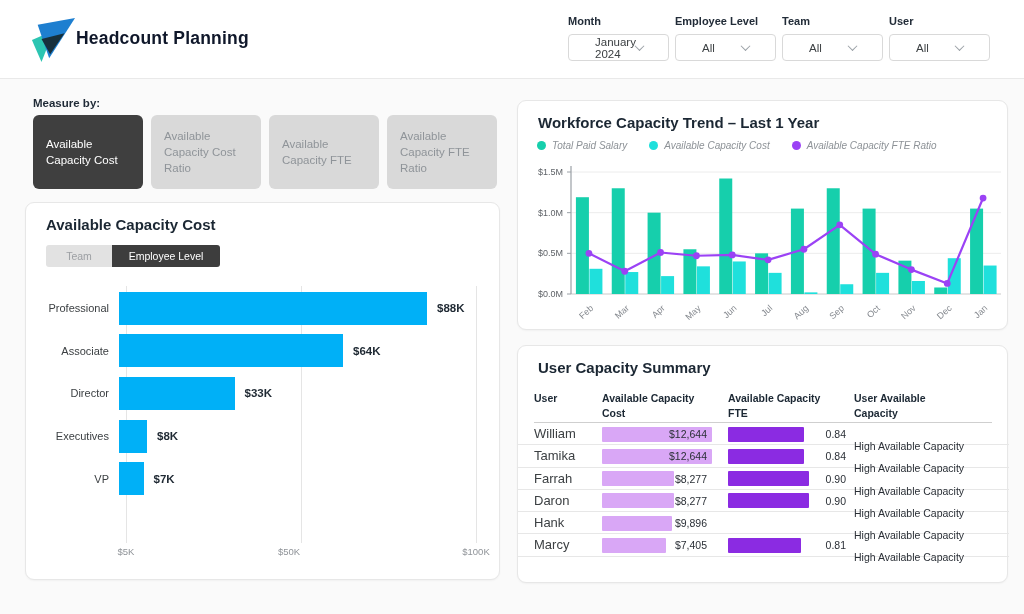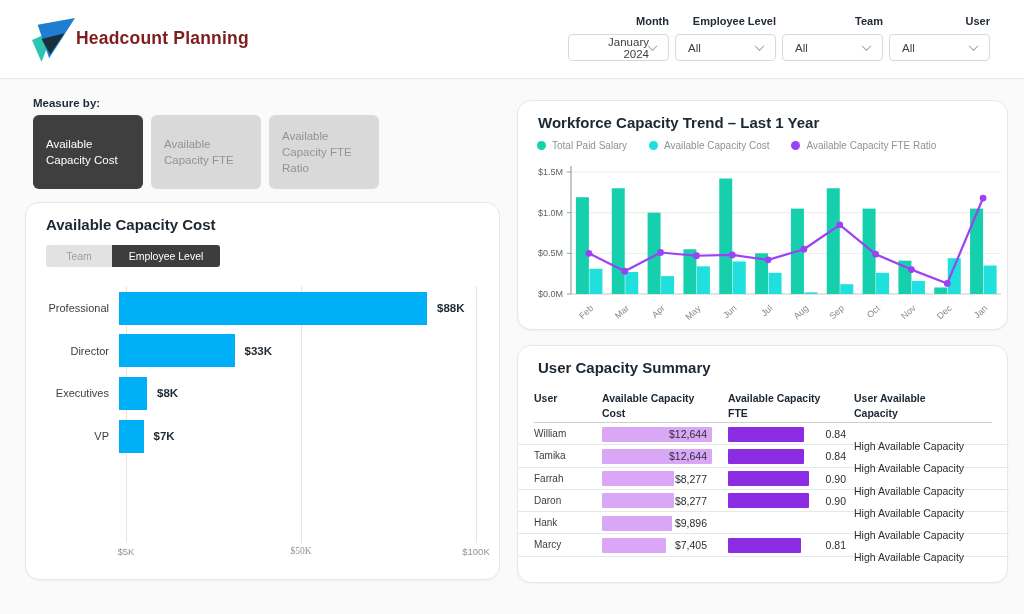--- a/index.html
+++ b/index.html
@@ -3,35 +3,35 @@
 <meta charset="utf-8">
 <style>
   * { margin:0; padding:0; box-sizing:border-box; }
   html,body { width:1024px; height:614px; }
   body { font-family:"Liberation Sans", sans-serif; background:#fafafa; color:#1b2733; }
   #app { position:relative; width:1024px; height:614px; overflow:hidden; background:#fafafa; }
 
   
   .header { position:absolute; top:0; left:0; width:1024px; height:79px; background:#ffffff; border-bottom:1px solid #e9e9e9; }
   .logo { position:absolute; left:30px; top:15px; width:46px; height:48px; }
-  .app-title { position:absolute; left:76px; top:28px; font-size:17.5px; font-weight:bold; color:#7f1d1d; letter-spacing:.2px; }
-  .filters { position:absolute; top:15px; right:34px; display:flex; gap:6px;text-align:right; }
+  .app-title { position:absolute; left:76px; top:28px; font-size:17.5px; font-weight:bold; color:#0f172a; letter-spacing:.2px; }
+  .filters { position:absolute; top:15px; right:34px; display:flex; gap:6px; }
   .filter-group { width:101px; }
   .filter-label { font-size:11px; font-weight:bold; color:#222c38; margin-bottom:7px; }
-  .select-box { height:27px; background:#fff; border:1px solid #d9d9d9; border-radius:4px; display:flex; align-items:center; justify-content:space-between; padding:0 12px; font-size:11.5px; color:#3c4043; cursor:pointer; }
+  .select-box { height:27px; background:#fff; border:1px solid #d9d9d9; border-radius:4px; display:flex; align-items:center; justify-content:space-between; padding:0 26px; font-size:11.5px; color:#3c4043; cursor:pointer; }
   .chev { width:7px; height:7px; border-right:1.5px solid #9aa0a6; border-bottom:1.5px solid #9aa0a6; transform:rotate(45deg) translate(-1px,-1px); flex:none; }
 
   
   .measure-label { position:absolute; left:33px; top:97px; font-size:11.5px; font-weight:bold; color:#1f2a36; }
   .measure-row { position:absolute; left:33px; top:115px; display:flex; gap:8px; }
   .measure-btn { width:110px; height:74px; border-radius:6px; background:#d9d9d9; color:#8f9499; font-size:11.5px; line-height:1.4; display:flex; align-items:center; padding:0 13px; cursor:pointer; border:none; text-align:left; font-family:inherit; }
   .measure-btn.selected { background:#3f3f3f; color:#ffffff; }
 
   
-  .panel { position:absolute; background:#fff; border:1px solid #e7e7e7; border-radius:14px; box-shadow:0 1px 2px rgba(0,0,0,.04); }
+  .panel { position:absolute; background:#fff; border:1px solid #e7e7e7; border-radius:9px; box-shadow:0 1px 2px rgba(0,0,0,.04); }
   #panel-cost  { left:25px;  top:202px; width:475px; height:378px; }
   #panel-trend { left:517px; top:100px; width:491px; height:230px; }
   #panel-table { left:517px; top:345px; width:491px; height:238px; }
   .panel-title { position:absolute; left:20px; top:13px; font-size:15px; font-weight:bold; color:#1b2733; }
 
   
   .toggle { position:absolute; left:20px; top:42px; display:flex; border-radius:3px; overflow:hidden; }
   .toggle-btn { height:22px; font-size:10.5px; display:flex; align-items:center; justify-content:center; cursor:pointer; font-family:inherit; border:none; }
   .toggle-btn.team { width:66px; background:#e2e2e2; color:#9c9fa3; }
   .toggle-btn.level { width:108px; background:#3d3d3d; color:#fff; }
@@ -43,36 +43,36 @@
   .hrows { position:absolute; left:0; top:84px; width:460px; }
   .hrow { display:flex; align-items:center; height:42.6px; }
   .hrow .cat { width:93px; text-align:right; padding-right:10px; font-size:11px; color:#3c4043; flex:none; }
   .hrow .bar { height:33px; background:#00b0f7; flex:none; }
   .hrow .val { margin-left:10px; font-size:11.5px; font-weight:bold; color:#1f2933; }
   .haxis { position:absolute; top:343px; left:0; width:460px; height:14px; font-size:9.5px; color:#8f9398; }
   .haxis span { position:absolute; transform:translateX(-50%); }
 
   
   .legend { position:absolute; left:19px; top:39px; display:flex; gap:22px; }
-  .legend-item { display:flex; align-items:center; gap:6px; cursor:pointer; }
+  .legend-item { display:flex; align-items:center; gap:6px; cursor:pointer;font-style:italic; }
   .legend-dot { width:9px; height:9px; border-radius:50%; flex:none; }
   .legend-text { font-size:10px; color:#8d9297; }
   #trend-svg { position:absolute; left:0; top:55px; }
 
   
   .thead { position:absolute; left:0; top:45px; width:491px; font-size:10.5px; font-weight:bold; color:#1b2733; line-height:1.4; }
   .thead div { position:absolute; }
   .th-user { left:16px; width:60px; }
   .th-cost { left:84px; width:95px; }
   .th-fte  { left:210px; width:95px; }
   .th-cap  { left:336px; width:100px; }
   .thead-sep { position:absolute; left:16px; top:76px; width:458px; height:1px; background:#cfcfcf; }
   .trows { position:absolute; left:0; top:77px; width:491px; }
   .trow { position:relative; height:22.3px; border-bottom:1px solid #e7e7e7; }
-  .td-user { position:absolute; left:16px; top:0; line-height:22px; font-size:10px; color:#3c4043; }
+  .td-user { position:absolute; left:16px; top:0; line-height:22px; font-size:13px; color:#3c4043; }
   .td-cost { position:absolute; left:84px; top:0; width:110px; height:22px; }
   .td-cost .cbar { position:absolute; left:0; top:3.5px; height:15px; background:#d9a7f6; border-radius:1px; }
   .td-cost .cval { position:absolute; right:5px; top:0; line-height:22px; font-size:10.5px; color:#2a2f36; }
   .td-fte { position:absolute; left:210px; top:0; width:118px; height:22px;text-align:center; }
   .td-fte .fbar { position:absolute; left:0; top:3.5px; height:15px; background:#8b2be2; border-radius:1px; }
   .td-fte .fval { position:absolute; right:0; top:0; line-height:22px; font-size:10.5px; color:#2a2f36; }
   .td-cap { position:absolute; left:336px; top:12px; line-height:22px; font-size:10.5px; color:#2a2f36; }
 </style>
 </head>
 <body>
@@ -115,58 +115,64 @@
           <span>All</span>
           <span class="chev"></span>
         </div>
       </div>
     </div>
   </div>
 
   <div class="measure-label">Measure by:</div>
   <div class="measure-row">
     <button class="measure-btn selected">Available Capacity Cost</button>
+    <button class="measure-btn">Available Capacity Cost Ratio</button>
     <button class="measure-btn">Available Capacity FTE</button>
     <button class="measure-btn">Available Capacity FTE Ratio</button>
   </div>
 
   <div class="panel" id="panel-cost">
     <div class="panel-title">Available Capacity Cost</div>
     <div class="toggle">
       <button class="toggle-btn team off">Team</button>
       <button class="toggle-btn level on">Employee Level</button>
     </div>
     <div class="hgrid" style="left:100px"></div>
     <div class="hgrid" style="left:275px"></div>
     <div class="hgrid" style="left:450px"></div>
     <div class="hrows" id="hbar-rows">
         <div class="hrow">
           <div class="cat">Professional</div>
           <div class="bar" style="width: 308px; background: rgb(0, 176, 247);"></div>
           <div class="val">$88K</div>
         </div>
         <div class="hrow">
+          <div class="cat">Associate</div>
+          <div class="bar" style="width: 224px; background: rgb(0, 176, 247);"></div>
+          <div class="val">$64K</div>
+        </div>
+        <div class="hrow">
           <div class="cat">Director</div>
           <div class="bar" style="width: 115.5px; background: rgb(0, 176, 247);"></div>
           <div class="val">$33K</div>
         </div>
         <div class="hrow">
           <div class="cat">Executives</div>
           <div class="bar" style="width: 28px; background: rgb(0, 176, 247);"></div>
           <div class="val">$8K</div>
         </div>
         <div class="hrow">
           <div class="cat">VP</div>
           <div class="bar" style="width: 24.5px; background: rgb(0, 176, 247);"></div>
           <div class="val">$7K</div>
         </div>
       </div>
     <div class="haxis" id="hbar-axis">
         <span style="left: 100px;">$5K</span>
-        <span style="left: 275px; font-family: Liberation Serif, serif;">$50K</span>
+        <span style="left: 263px;">$50K</span>
         <span style="left: 450px;">$100K</span>
       </div>
   </div>
 
   <div class="panel" id="panel-trend">
     <div class="panel-title">Workforce Capacity Trend – Last 1 Year</div>
     <div class="legend">
       <div class="legend-item">
         <span class="legend-dot" style="background: rgb(22, 207, 172);"></span>
         <span class="legend-text">Total Paid Salary</span>

